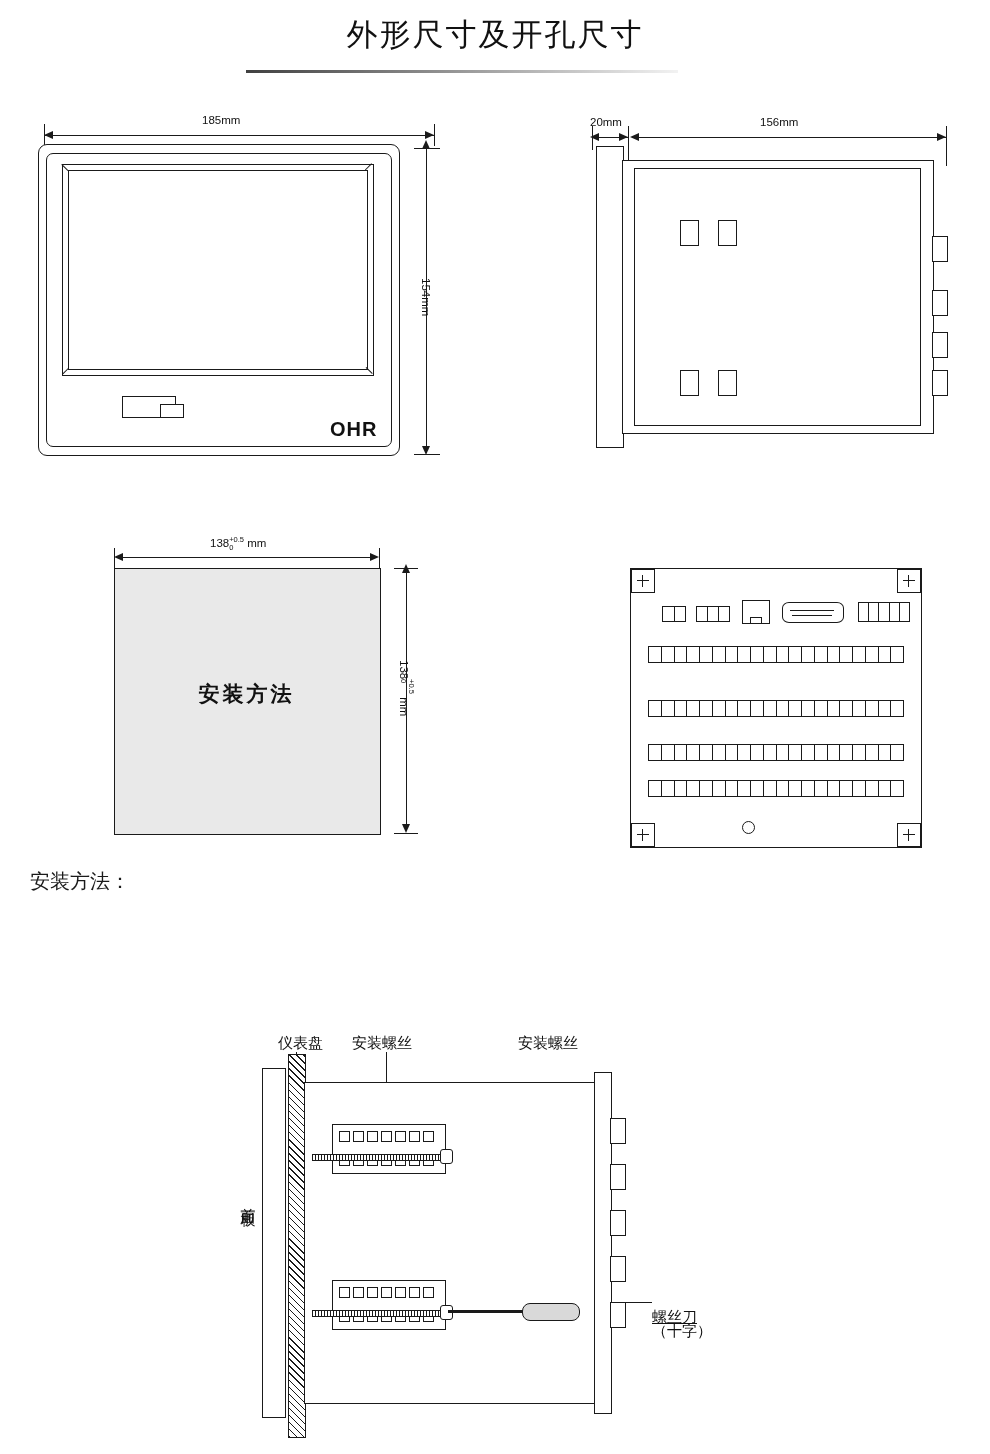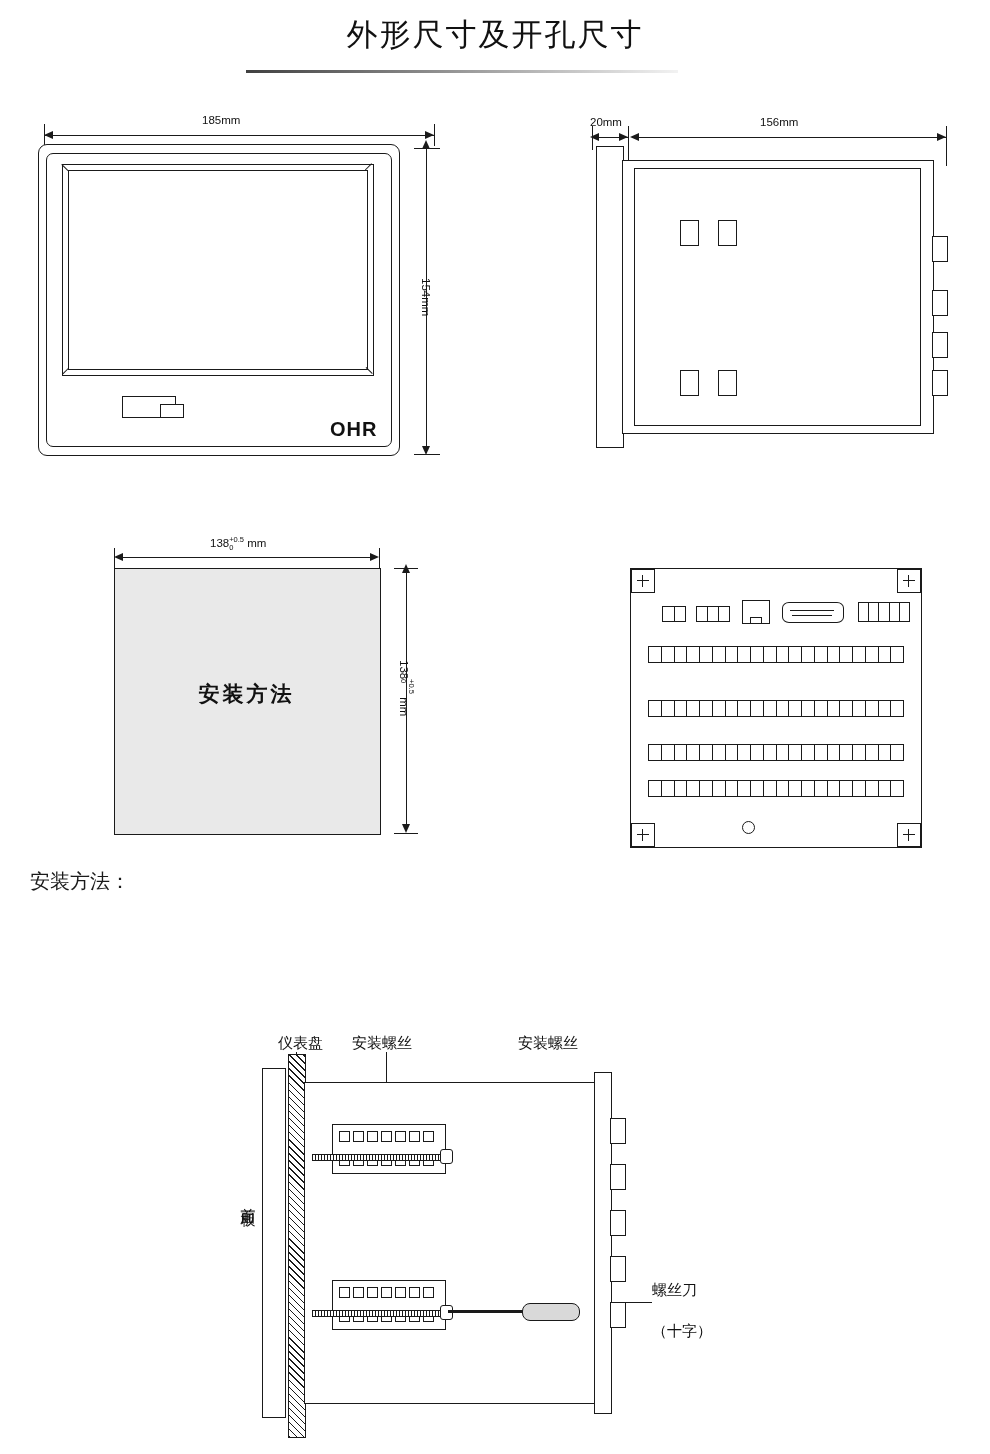--- a/index.html
+++ b/index.html
@@ -303,21 +303,21 @@
   </div>
 
   <div class="para-h">安装方法：</div>
 
   <div id="fig-mount">
 
     <div class="lbl-cn" style="left:78px;top:4px;">仪表盘</div>
     <div class="lbl-cn" style="left:152px;top:4px;">安装螺丝</div>
     <div class="lbl-cn" style="left:318px;top:4px;">安装螺丝</div>
     <div class="lbl-cn vert" style="left:38px;top:166px;letter-spacing:2px;">前面板</div>
-    <div class="lbl-cn" style="left:452px;top:251px;">螺丝刀</div>
+    <div class="lbl-cn" style="left:452px;top:278px;text-decoration:underline;">螺丝刀</div>
     <div class="lbl-cn" style="left:452px;top:292px;">（十字）</div>
 
     <div class="ln vl" style="left:96px;top:22px;height:14px;"></div>
     <div class="ln vl" style="left:186px;top:22px;height:72px;"></div>
     <div class="ln" style="left:336px;top:24px;width:122px;transform:rotate(45deg);"></div>
     <div class="ln hl" style="left:424px;top:272px;width:28px;"></div>
 
     <div class="panelplate"></div>
     <div class="hatch"></div>
     <div class="mcase"></div>

